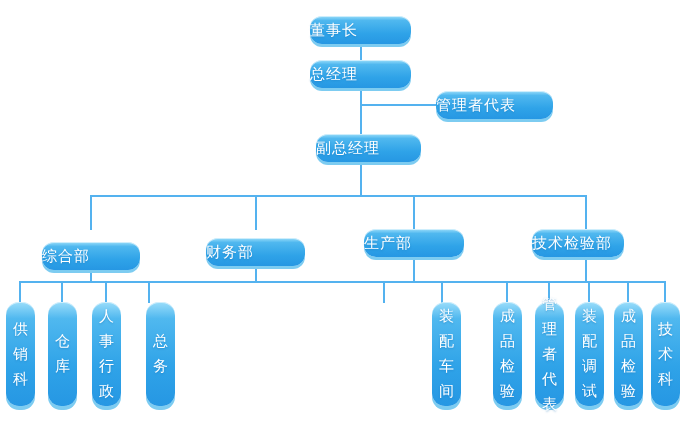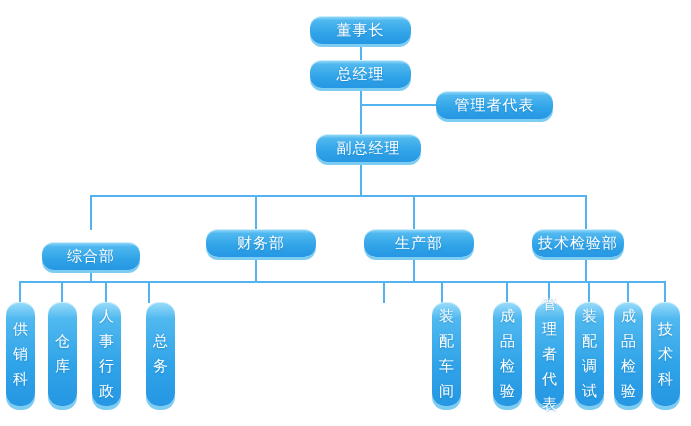--- a/index.html
+++ b/index.html
@@ -4,21 +4,21 @@
 <style>
   html,body{margin:0;padding:0;background:#ffffff;}
   .canvas{
     position:relative;width:691px;height:426px;background:#ffffff;overflow:hidden;
     font-family:"DejaVu Sans","Liberation Sans",sans-serif;
   }
   .line{position:absolute;background:#54b2ef;}
   .line.v{width:2px;}
   .line.h{height:2px;}
   .node{
-    position:absolute;display:flex;align-items:center;justify-content:center;
+    position:absolute;display:flex;align-items:center;justify-content:flex-start;
     color:#ffffff;
     background:linear-gradient(180deg,#9addfa 0%,#50b8ef 16%,#2fa3e8 62%,#2697e3 100%);
     box-shadow:0 3px 0 #7dccf1, inset 0 1px 0 rgba(255,255,255,0.55);
     text-shadow:0 1px 2px rgba(20,110,180,0.45);
   }
   .node.hbox{
     height:28px;border-radius:12px;font-size:15px;letter-spacing:1px;white-space:nowrap;
   }
   .node.vbox{
     top:302px;width:29px;height:104px;border-radius:13px;
@@ -74,24 +74,24 @@
   <div class="node hbox" style="left:436px;top:91px;width:117px">
     <span>管理者代表</span>
   </div>
   <div class="node hbox" style="left:316px;top:134px;width:105px">
     <span>副总经理</span>
   </div>
 
   <div class="node hbox" style="left:42px;top:242px;width:98px">
     <span>综合部</span>
   </div>
-  <div class="node hbox" style="left:206px;top:229px;width:110px">
+  <div class="node hbox" style="left:206px;top:238px;width:99px">
     <span>财务部</span>
   </div>
-  <div class="node hbox" style="left:364px;top:229px;width:110px">
+  <div class="node hbox" style="left:364px;top:229px;width:100px">
     <span>生产部</span>
   </div>
   <div class="node hbox" style="left:532px;top:229px;width:92px">
     <span>技术检验部</span>
   </div>
 
   <div class="node vbox" style="left:6px">
     <span>供销科</span>
   </div>
   <div class="node vbox" style="left:48px">

